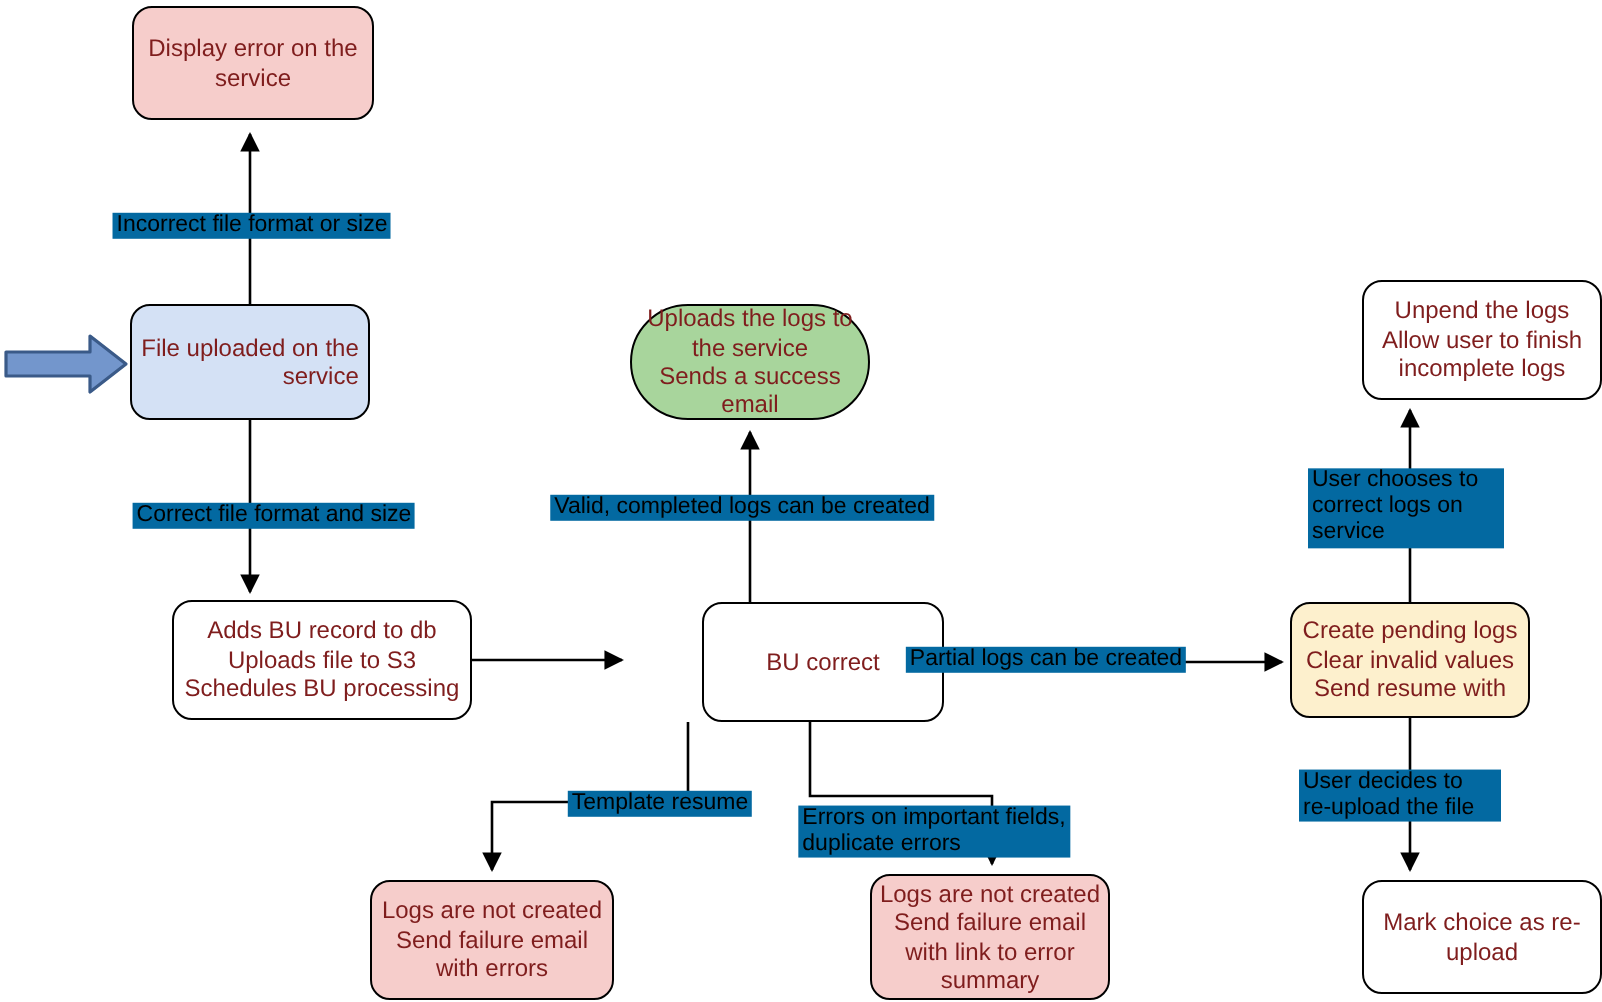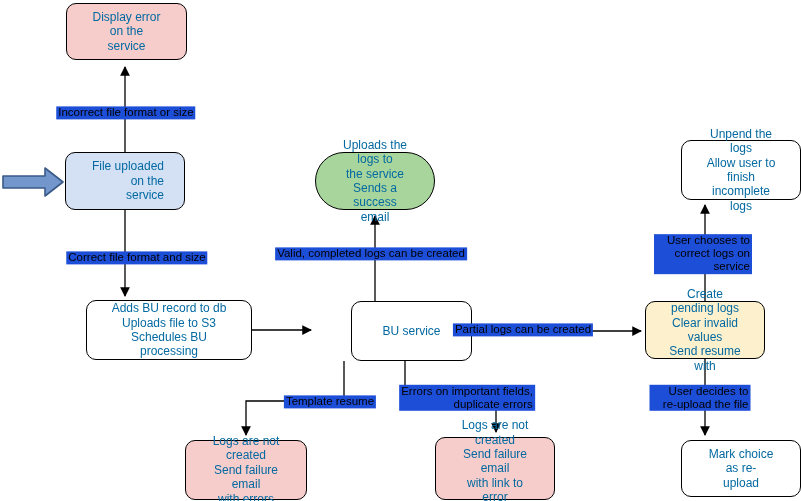--- a/index.html
+++ b/index.html
@@ -11,35 +11,35 @@
     overflow:hidden;
   }
   .edges{position:absolute;left:0;top:0;width:801px;height:501px;}
   .node{
     position:absolute;
     box-sizing:border-box;
     border:1.6px solid #000000;
     border-radius:10px;
     display:flex;align-items:center;justify-content:center;
     text-align:center;
-    font-size:12px;line-height:1.2;color:#0369a1;
+    font-size:12px;line-height:1.2;color:#7f1d1d;
     white-space:pre-line;
-    padding:1px 20px;
+    padding:1px 3px;
   }
   .pink{background:#f6cdcb;}
   .blue{background:#d4e1f5;}
   .green{background:#a8d59c;}
   .yellow{background:#fdf0cd;}
   .white{background:#ffffff;margin-left:36px;}
   .elabel{
     position:absolute;
     transform:translate(-50%,-50%);
-    background:#1d4ed8;
+    background:#0369a1;
     font-size:11.5px;line-height:1.15;color:#000;
-    white-space:pre-line;text-align:right;
+    white-space:pre-line;text-align:left;
     padding:0 2px;
   }
 </style>
 </head>
 <body>
 
 <div class="canvas">
 
   <svg class="edges" viewBox="0 0 801 501">
     <defs>
@@ -58,25 +58,25 @@
     <polyline points="705,359 705,435" fill="none" stroke="#000" stroke-width="1.3" marker-end="url(#arrow)"></polyline>
     <polygon points="3,176 45,176 45,168 63,182 45,196 45,188 3,188" fill="#7396cc" stroke="#3a5a88" stroke-width="1.6" stroke-linejoin="round"></polygon>
   </svg>
 
   <div class="node pink" style="left:66px;  top:3px;   width:121px; height:57px;">Display error on the
 service</div>
 
   <div class="node blue" style="left:65px;  top:152px; width:120px; height:58px;text-align:right;">File uploaded on the
 service</div>
 
-  <div class="node white" style="left:50px;  top:300px; width:166px; height:60px;">Adds BU record to db
+  <div class="node white" style="left:50px;  top:300px; width:150px; height:60px;">Adds BU record to db
 Uploads file to S3
 Schedules BU processing</div>
 
-  <div class="node white" style="left:315px; top:301px; width:121px; height:60px;">BU service</div>
+  <div class="node white" style="left:315px; top:301px; width:121px; height:60px;">BU correct</div>
 
   <div class="node green" style="left:315px; top:152px; width:120px; height:58px;border-radius:29px;">Uploads the logs to
 the service
 Sends a success
 email</div>
 
   <div class="node white" style="left:645px; top:140px; width:120px; height:60px;">Unpend the logs
 Allow user to finish
 incomplete logs</div>
 
@@ -99,20 +99,20 @@
   <div class="elabel" style="left:126px; top:113px;">Incorrect file format or size</div>
 
   <div class="elabel" style="left:371px; top:254px;">Valid, completed logs can be created</div>
 
   <div class="elabel" style="left:137px; top:258px;">Correct file format and size</div>
 
   <div class="elabel" style="left:523px; top:330px;">Partial logs can be created</div>
 
   <div class="elabel" style="left:330px; top:402px;">Template resume</div>
 
-  <div class="elabel" style="left:467px; top:398px;">Errors on important fields,
+  <div class="elabel" style="left:467px; top:416px;">Errors on important fields,
 duplicate errors</div>
 
   <div class="elabel" style="left:703px; top:254px;">User chooses to correct logs on service</div>
 
   <div class="elabel" style="left:700px; top:398px;">User decides to re-upload the file</div>
 
 </div>
 
 </body></html>

